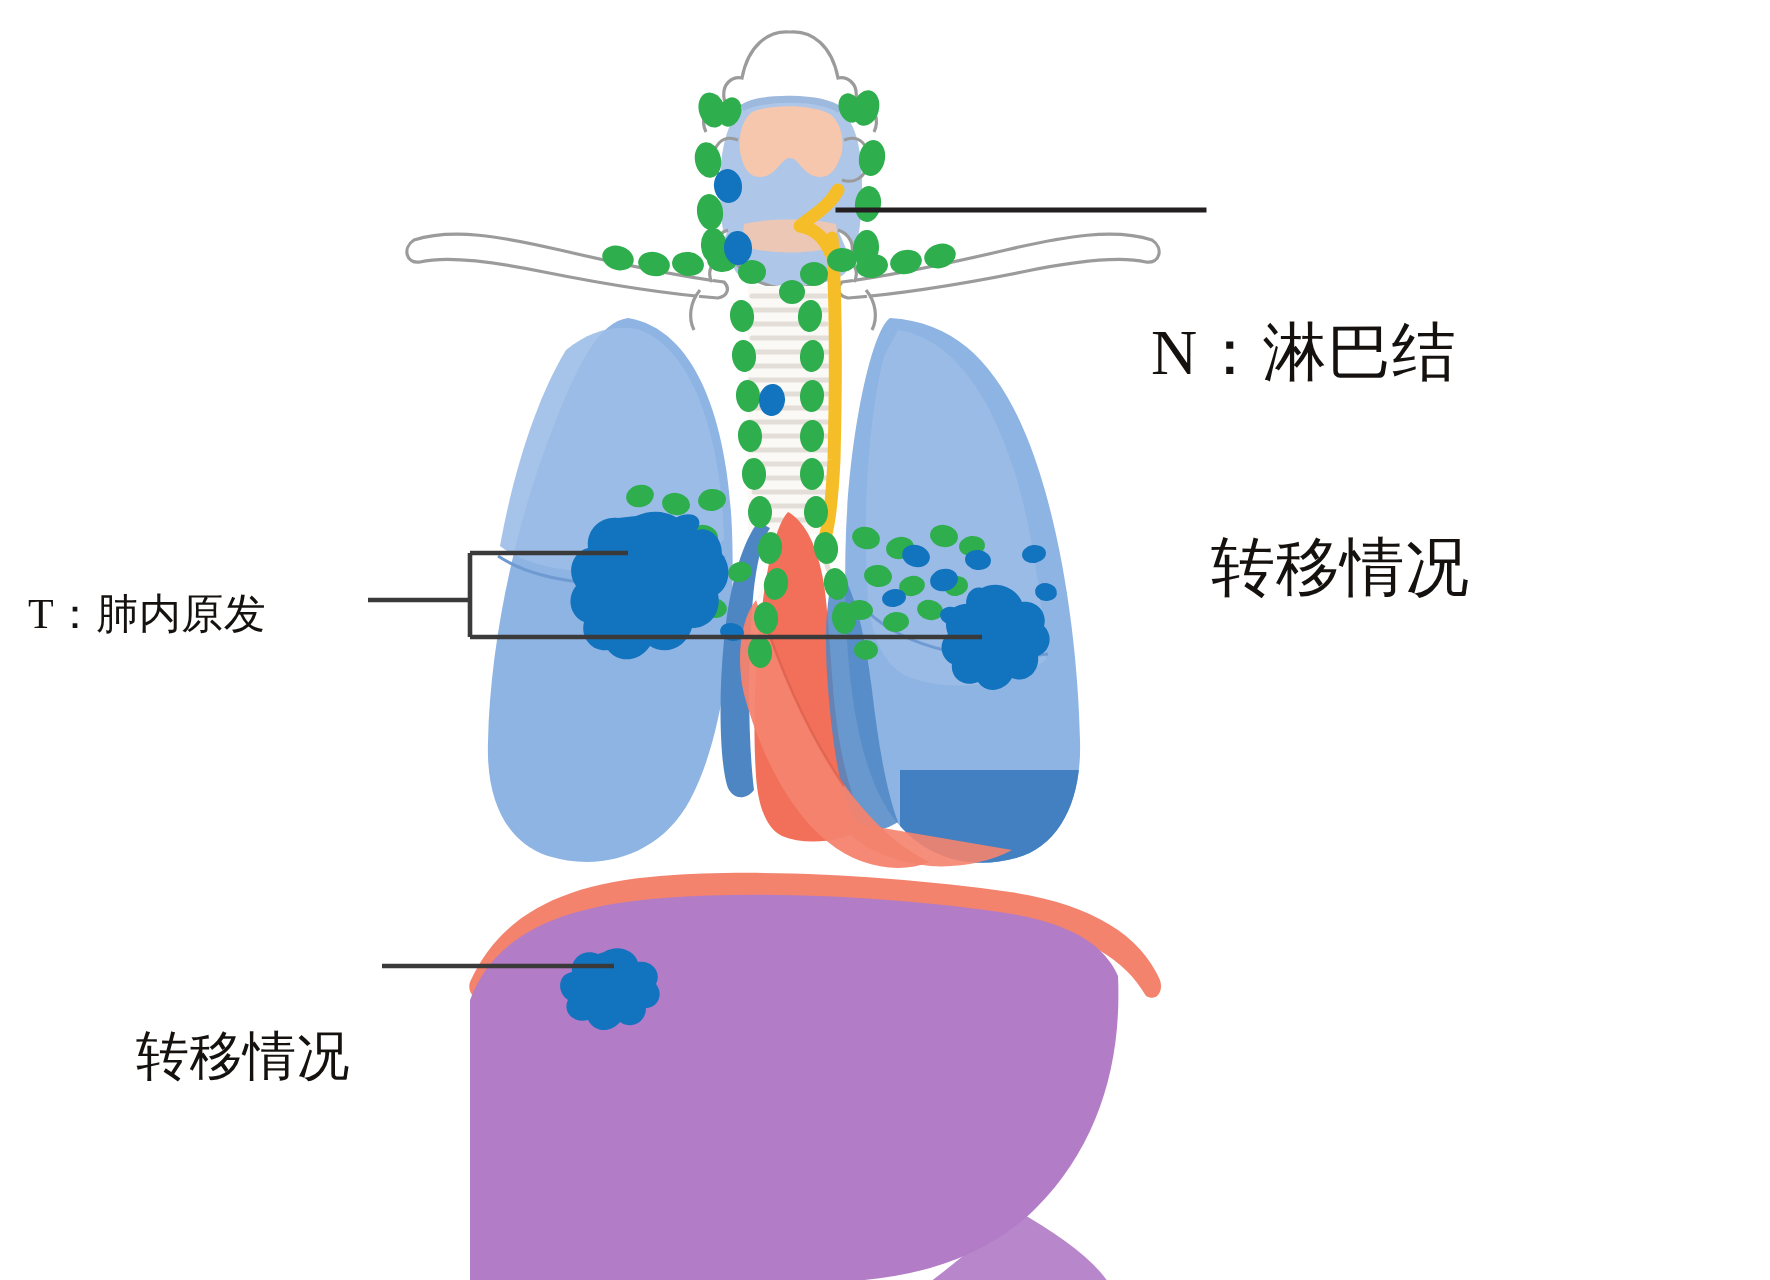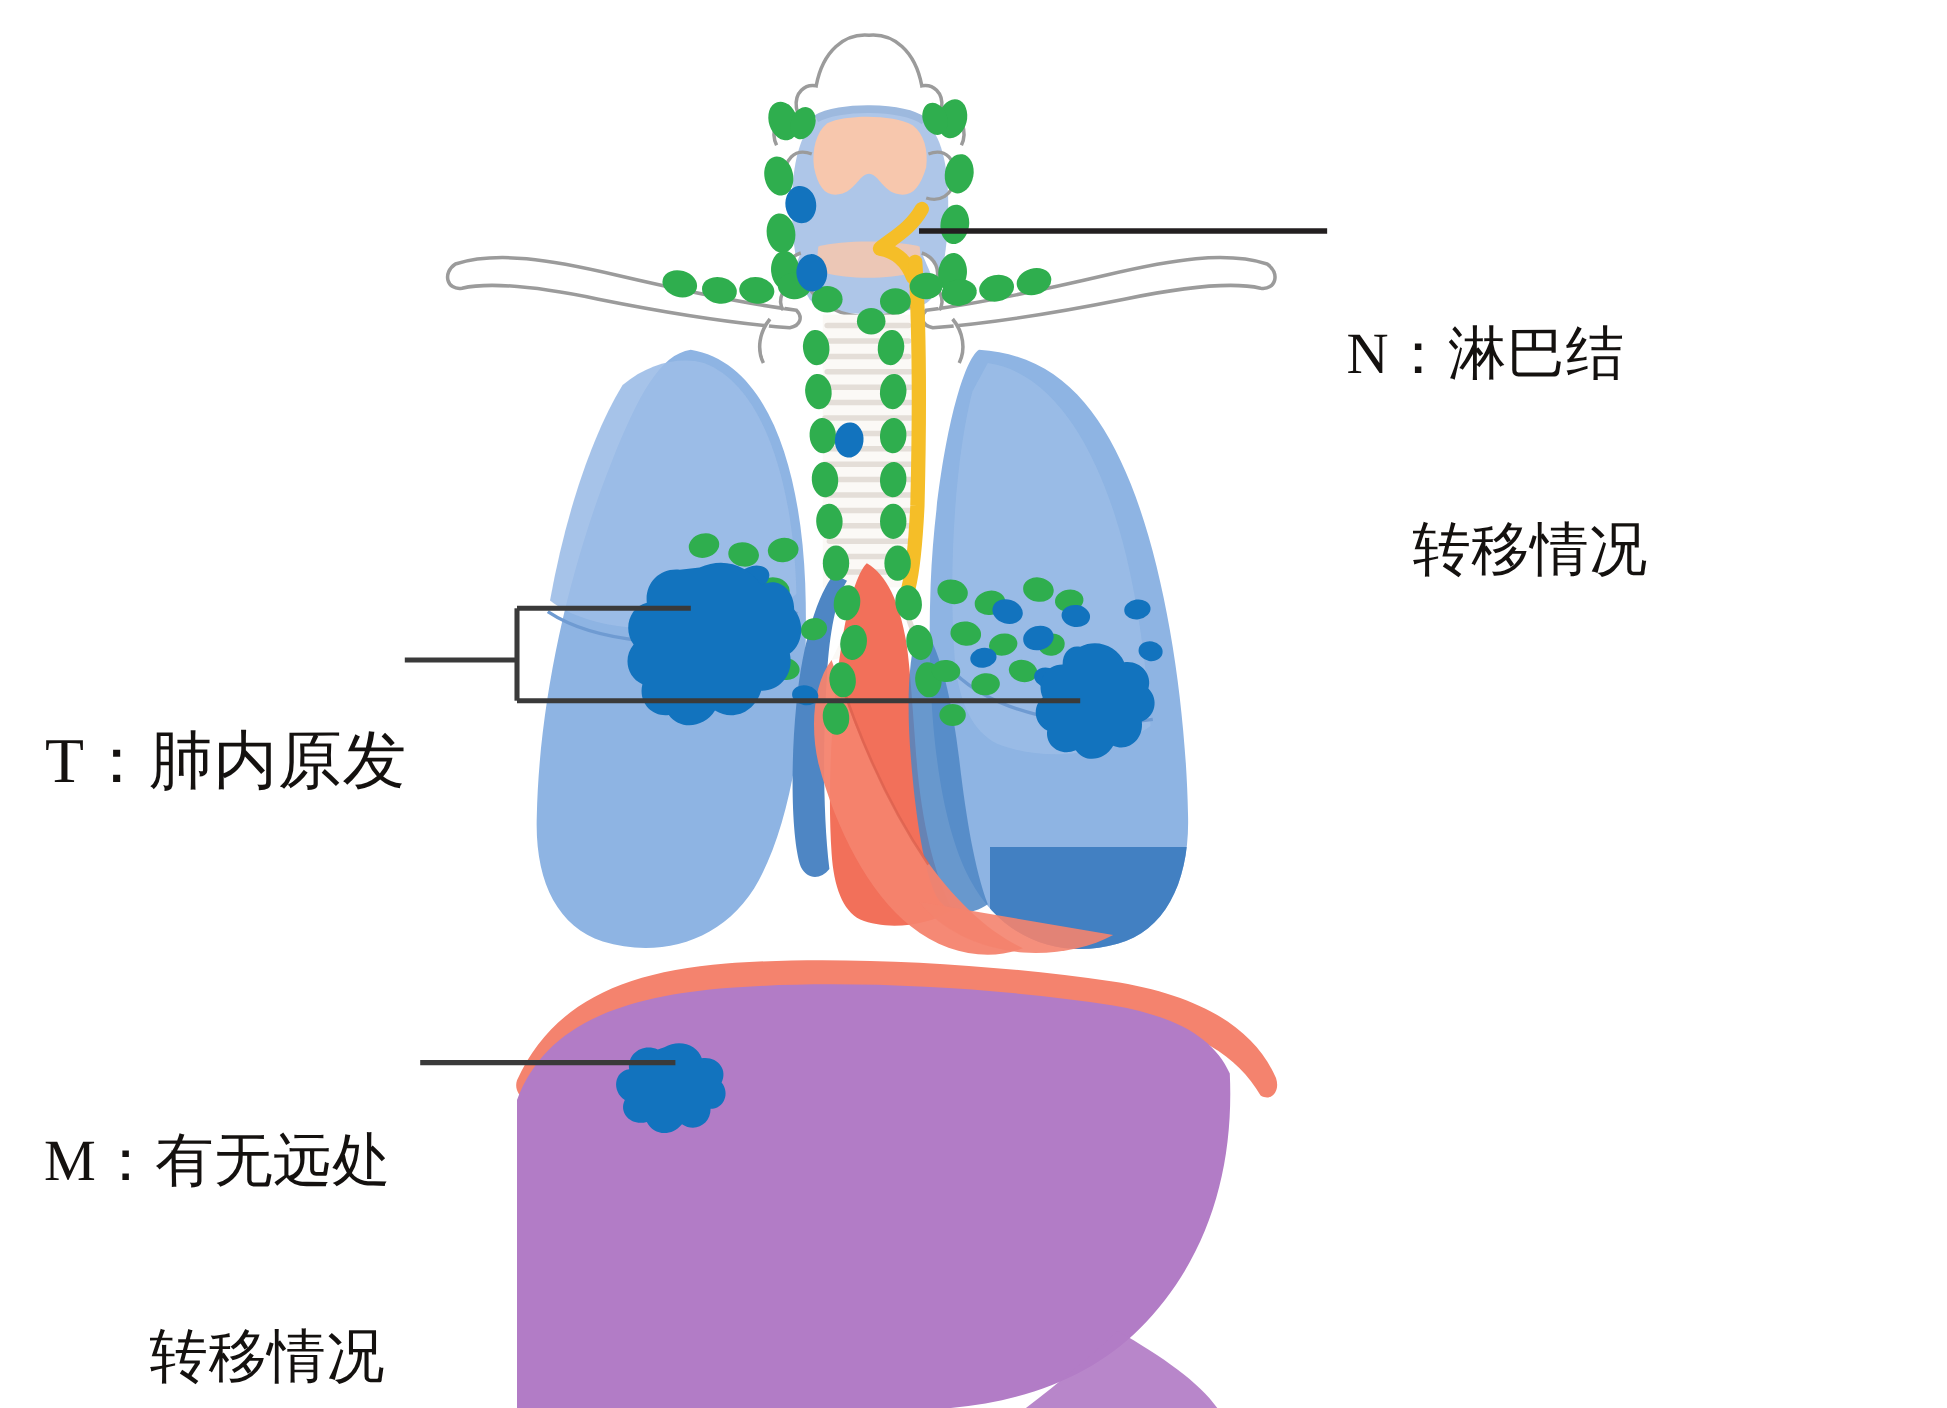--- a/index.html
+++ b/index.html
@@ -14,24 +14,24 @@
   .callout{
     position:absolute;
     color:#14110f;
     font-family:"Liberation Serif","DejaVu Serif",serif;
     white-space:pre;
     line-height:1.12;
     letter-spacing:0.01em;
   }
   .callout .ln{display:block;}
 
-  #label-n{left:1224px;top:174px;font-size:53px;}
+  #label-n{left:1151px;top:174px;font-size:64px;}
   #label-n .ln2{margin-left:60px;}
 
-  #label-t{left:28px;top:530px;font-size:58px;margin-left:13px;}
+  #label-t{left:28px;top:497px;font-size:42px;}
   #label-t .ln2{margin-left:96px;}
 
   #label-m{left:40px;top:908px;font-size:53px;}
   #label-m .ln2{margin-left:96px;}
 </style>
 </head>
 <body>
 
 <div id="stage">
 
@@ -321,17 +321,16 @@
   <div class="callout" id="label-n">
     <span class="ln ln1">N：淋巴结</span>
     <span class="ln ln2">转移情况</span>
   </div>
 
   <div class="callout" id="label-t">
     <span class="ln ln1">T：肺内原发</span>
   </div>
 
   <div class="callout" id="label-m">
-    <span class="ln ln1">M：有无远处</span>
     <span class="ln ln2">转移情况</span>
   </div>
 
 </div>
 
 </body></html>

